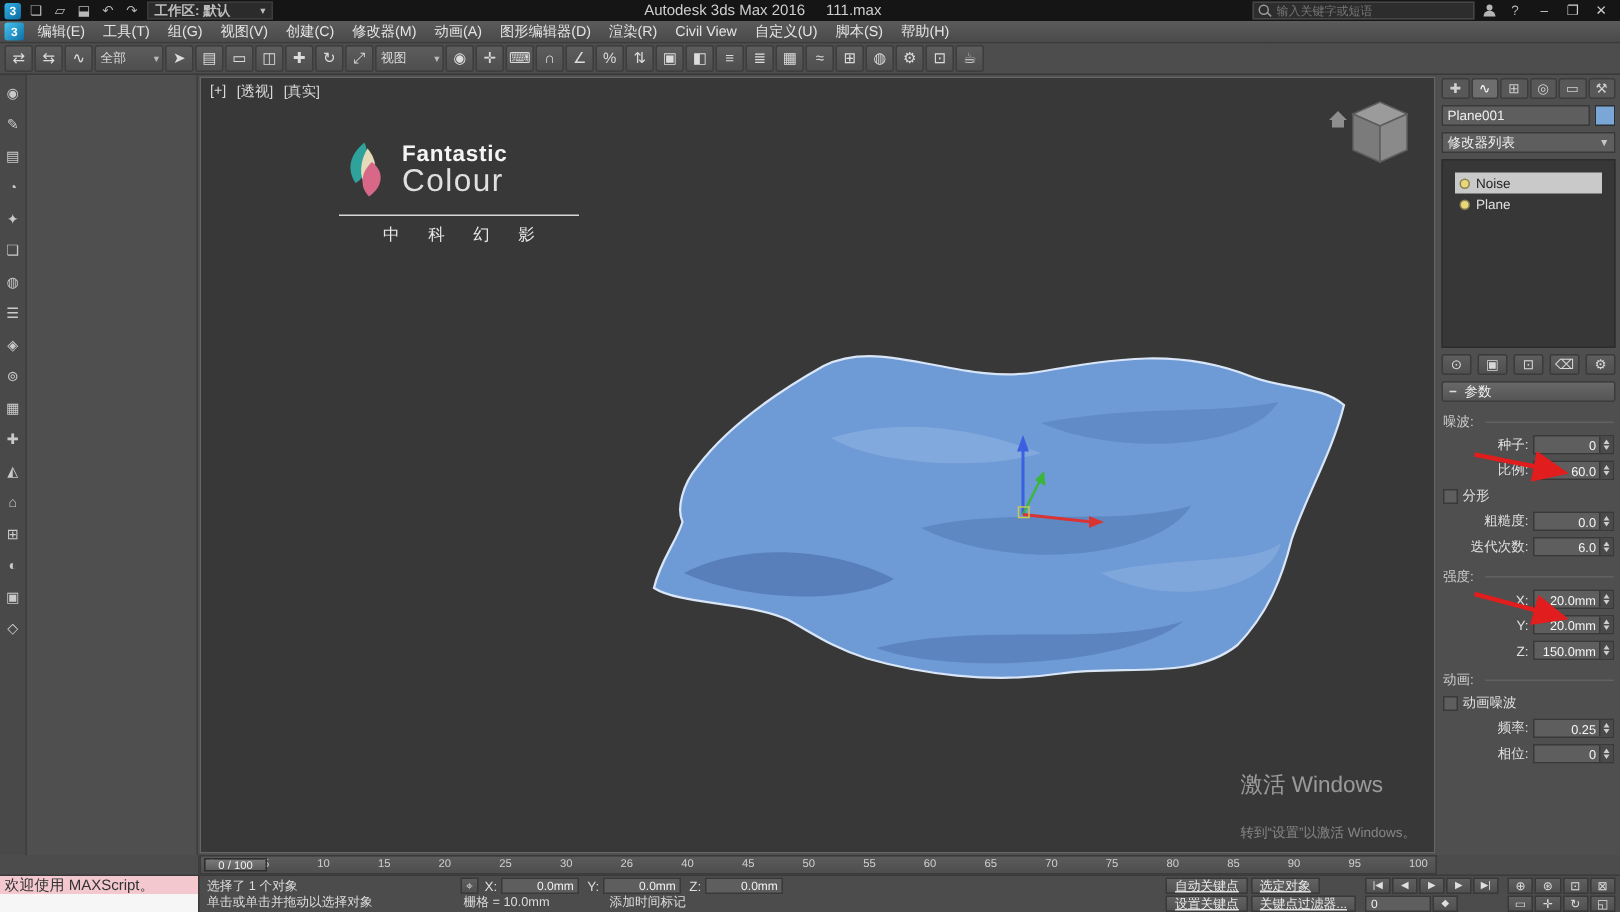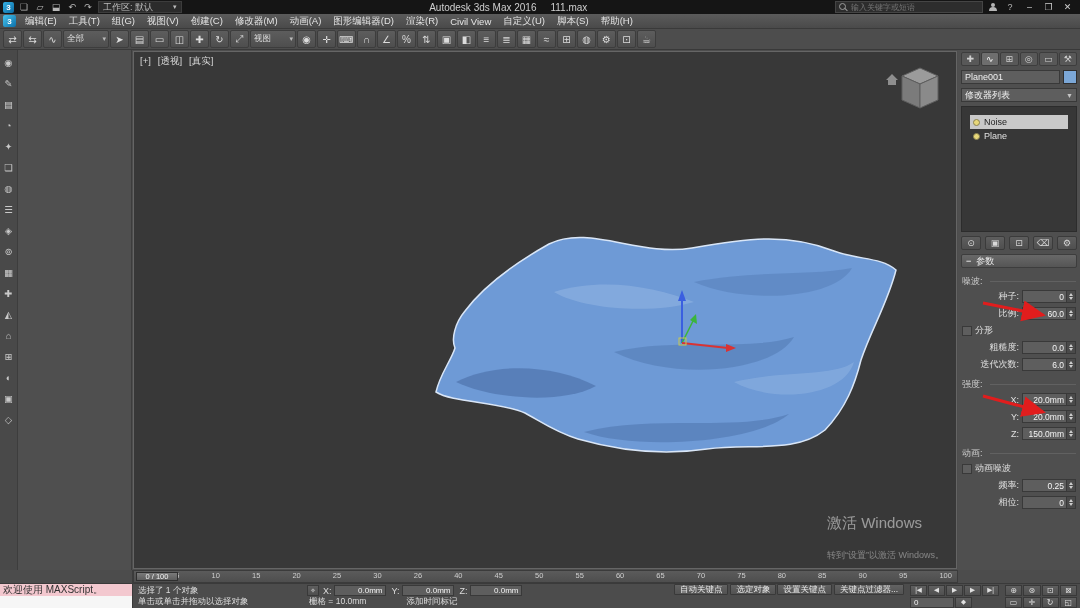--- a/index.html
+++ b/index.html
@@ -7,21 +7,21 @@
   #app{position:relative;width:1080px;height:608px;background:#4d4d4d;overflow:hidden;
        font-family:"Liberation Sans","DejaVu Sans",sans-serif;color:#ddd;font-size:11px;}
 
   
   .titlebar{height:14px;background:#151515;display:flex;align-items:center;padding:0 3px;gap:3px;}
   .logo-badge{width:11px;height:11px;border-radius:2px;background:linear-gradient(135deg,#35b2e5,#0b6aa2);
       color:#fff;font-size:8px;font-weight:bold;display:flex;align-items:center;justify-content:center;}
   .qat{display:flex;gap:2px;}
   .qat-btn{width:14px;height:12px;display:flex;align-items:center;justify-content:center;color:#b8b8b8;font-size:9px;}
   .workspace{display:flex;align-items:center;gap:20px;height:12px;padding:0 4px;background:#2b2b2b;
-      border:1px solid #3c3c3c;color:#bdbdbd;font-size:9px;}
+      border:1px solid #3c3c3c;color:#bdbdbd;font-size:9px;font-weight:bold;}
   .tb-title{flex:1;text-align:center;color:#cfcfcf;font-size:10px;white-space:nowrap;overflow:hidden;}
   .tb-title .fname{margin-left:14px;}
   .search-box{display:flex;align-items:center;gap:3px;width:148px;height:12px;background:#2d2d2d;border:1px solid #454545;padding:0 3px;}
   .mag{position:relative;width:9px;height:9px;flex:0 0 auto;}
   .mag::before{content:"";position:absolute;left:0;top:0;width:5px;height:5px;border:1px solid #9a9a9a;border-radius:50%;}
   .mag::after{content:"";position:absolute;left:5px;top:6px;width:4px;height:1px;background:#9a9a9a;transform:rotate(45deg);}
   .search-input{flex:1;min-width:0;background:transparent;border:none;outline:none;color:#a8a8a8;font-size:8px;}
   .tb-icon{width:14px;height:12px;display:flex;align-items:center;justify-content:center;color:#b5b5b5;font-size:9px;}
   .person{position:relative;width:9px;height:9px;}
   .person::before{content:"";position:absolute;left:2.5px;top:0;width:4px;height:4px;border-radius:50%;background:#b5b5b5;}
@@ -128,21 +128,21 @@
   .sb-msgs{width:170px;display:flex;flex-direction:column;justify-content:space-around;padding:1px 5px;color:#dcdcdc;}
   .sb-msgs div{white-space:nowrap;overflow:hidden;font-size:8.5px;}
   .sb-coords{flex:1;display:flex;flex-direction:column;justify-content:space-around;padding:1px 4px;}
   .coord-row{display:flex;align-items:center;gap:4px;}
   .coord{display:flex;align-items:center;gap:2px;}
   .coord-field{width:52px;height:11px;background:#5e5e5e;border:1px solid #393939;display:flex;align-items:center;
       justify-content:flex-end;padding:0 2px;font-size:8px;color:#f2f2f2;}
   .lock-icon{width:12px;height:11px;display:flex;align-items:center;justify-content:center;color:#cdcdcd;
       background:linear-gradient(#5e5e5e,#4f4f4f);border:1px solid #393939;font-size:8px;}
   .grid-row{display:flex;gap:40px;font-size:8.5px;color:#dcdcdc;padding-left:2px;}
-  .sb-anim{display:flex;justify-content:flex-start;gap:1px;padding:0 3px;}
+  .sb-anim{display:flex;flex-direction:column;justify-content:flex-end;gap:1px;padding:0 3px;text-decoration:underline;}
   .anim-row{display:flex;gap:2px;}
   .sb-btn{height:11px;background:linear-gradient(#626262,#525252);border:1px solid #393939;border-radius:1px;
       padding:0 5px;display:flex;align-items:center;color:#e8e8e8;font-size:8.5px;white-space:nowrap;}
   .sb-transport{display:flex;flex-direction:column;justify-content:center;gap:1px;padding:0 3px;}
   .tr-row{display:flex;gap:1px;align-items:center;}
   .tr-btn{width:17px;height:11px;background:linear-gradient(#5f5f5f,#505050);border:1px solid #393939;
       display:flex;align-items:center;justify-content:center;font-size:6.5px;color:#e0e0e0;}
   .time-field{width:44px;height:11px;background:#5e5e5e;border:1px solid #393939;color:#f2f2f2;font-size:8px;
       display:flex;align-items:center;padding:0 3px;}
   .sb-nav{width:78px;display:grid;grid-template-columns:repeat(4,1fr);grid-auto-rows:11px;gap:1px;
@@ -298,20 +298,35 @@
         </g>
       </svg>
 
       <svg class="viewcube" width="56" height="50" viewBox="0 0 56 50">
         <polygon points="18,12 36,4 54,12 36,20" fill="#9b9b9b" stroke="#5e5e5e"></polygon>
         <polygon points="18,12 36,20 36,44 18,36" fill="#7b7b7b" stroke="#5e5e5e"></polygon>
         <polygon points="36,20 54,12 54,36 36,44" fill="#8a8a8a" stroke="#5e5e5e"></polygon>
         <path d="M 2 16 L 8 10 L 14 16 L 12 16 L 12 21 L 4 21 L 4 16 Z" fill="#8e8e8e"></path>
       </svg>
 
+      <div class="vp-logo">
+        <div class="logo-top">
+          <svg width="34" height="42" viewBox="0 0 34 42">
+            <path d="M17 1 C7 9 5 19 11 28 C19 24 21 11 17 1 Z" fill="#2fa8a2"></path>
+            <path d="M19 5 C26 13 26 23 18 30 C13 24 14 13 19 5 Z" fill="#efe3c0"></path>
+            <path d="M22 14 C30 20 30 30 20 37 C13 30 15 20 22 14 Z" fill="#e26a8d"></path>
+          </svg>
+          <div class="logo-texts">
+            <div class="logo-line1">Fantastic</div>
+            <div class="logo-line2">Colour</div>
+          </div>
+        </div>
+        <div class="logo-rule"></div>
+        <div class="logo-cn">中 科 幻 影</div>
+      </div>
 
       <div class="watermark">
         <div class="wm1">激活 Windows</div>
         <div class="wm2">转到“设置”以激活 Windows。</div>
       </div>
     </div>
 
     <div class="cmd-panel">
       <div class="cp-tabs">
 

